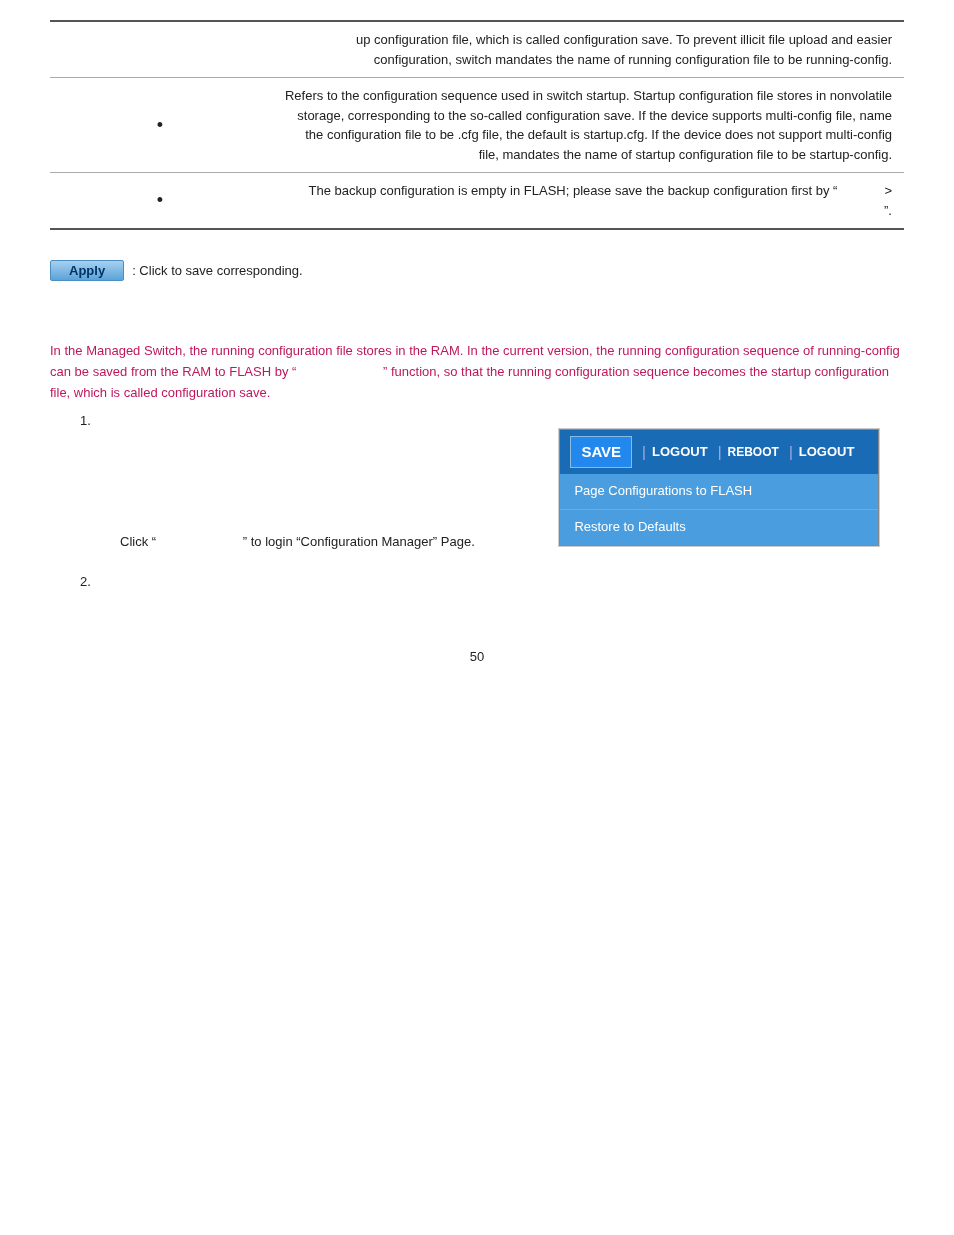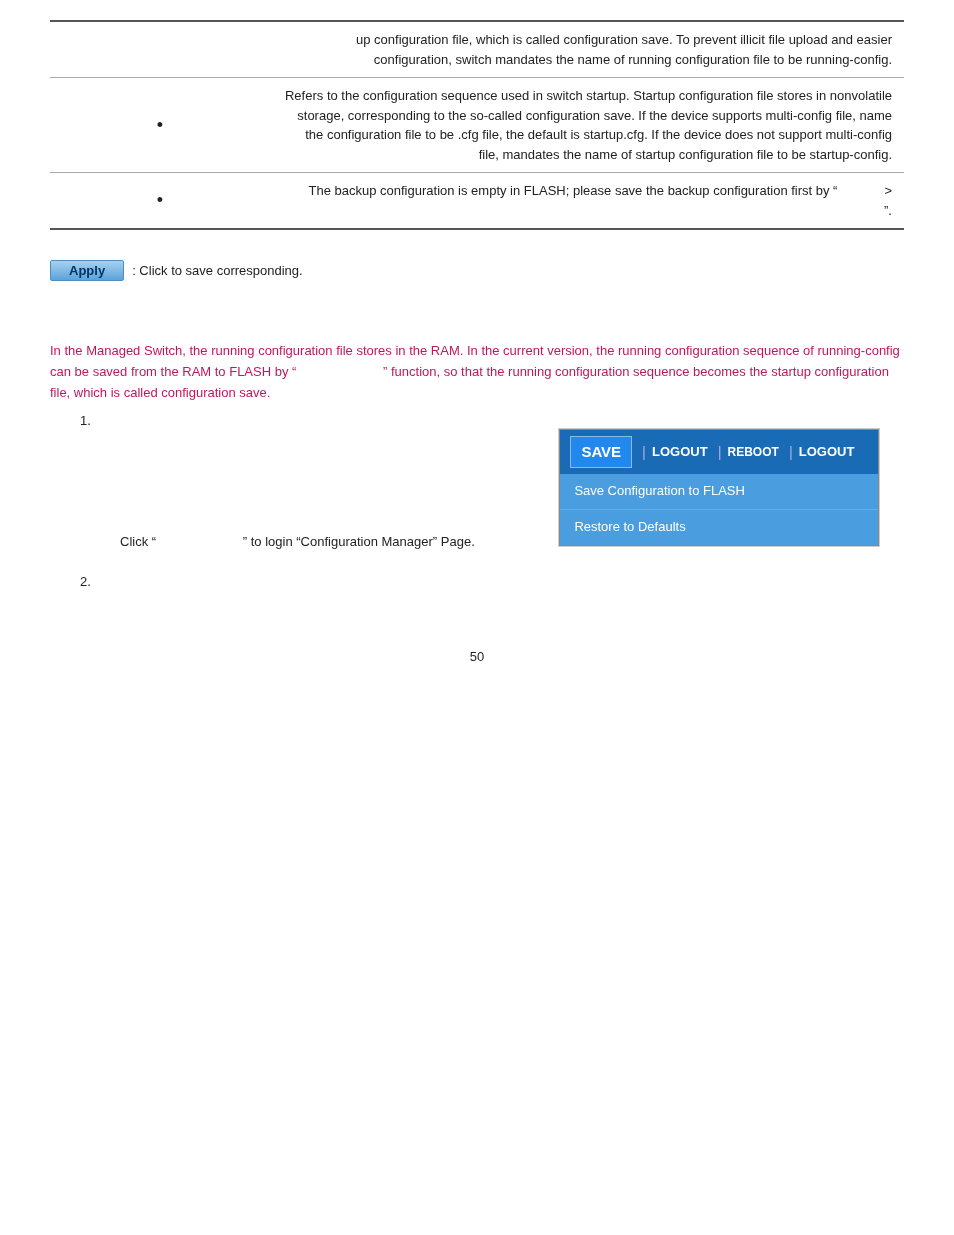--- a/index.html
+++ b/index.html
@@ -201,21 +201,21 @@
             <div class="save-menu-header">
               <span style="background:#2288ee;color:#fff;font-weight:bold;font-size:15px;padding:3px 10px;border:1px solid #88bbdd;margin-right:4px;">SAVE</span>
               <span style="color:#aad;margin:0 6px;font-size:15px;">|</span>
               <span style="color:#fff;font-weight:bold;font-size:13px;margin-right:4px;">LOGOUT</span>
               <span style="color:#aad;margin:0 6px;font-size:15px;">|</span>
               <span style="color:#fff;font-weight:bold;font-size:12px;margin-right:4px;">REBOOT</span>
               <span style="color:#aad;margin:0 6px;font-size:15px;">|</span>
               <span style="color:#fff;font-weight:bold;font-size:13px;">LOGOUT</span>
             </div>
             <div class="save-menu-dropdown">
-              <div class="drop-item">Save Configuration to FLASH</div>
+              <div class="drop-item">Page Configurations to FLASH</div>
               <div class="drop-item">Restore to Defaults</div>
             </div>
           </div>
         </div>
       </div>
     </div>
 
     <div class="numbered-item">
       <span class="num">2.</span>
     </div>

